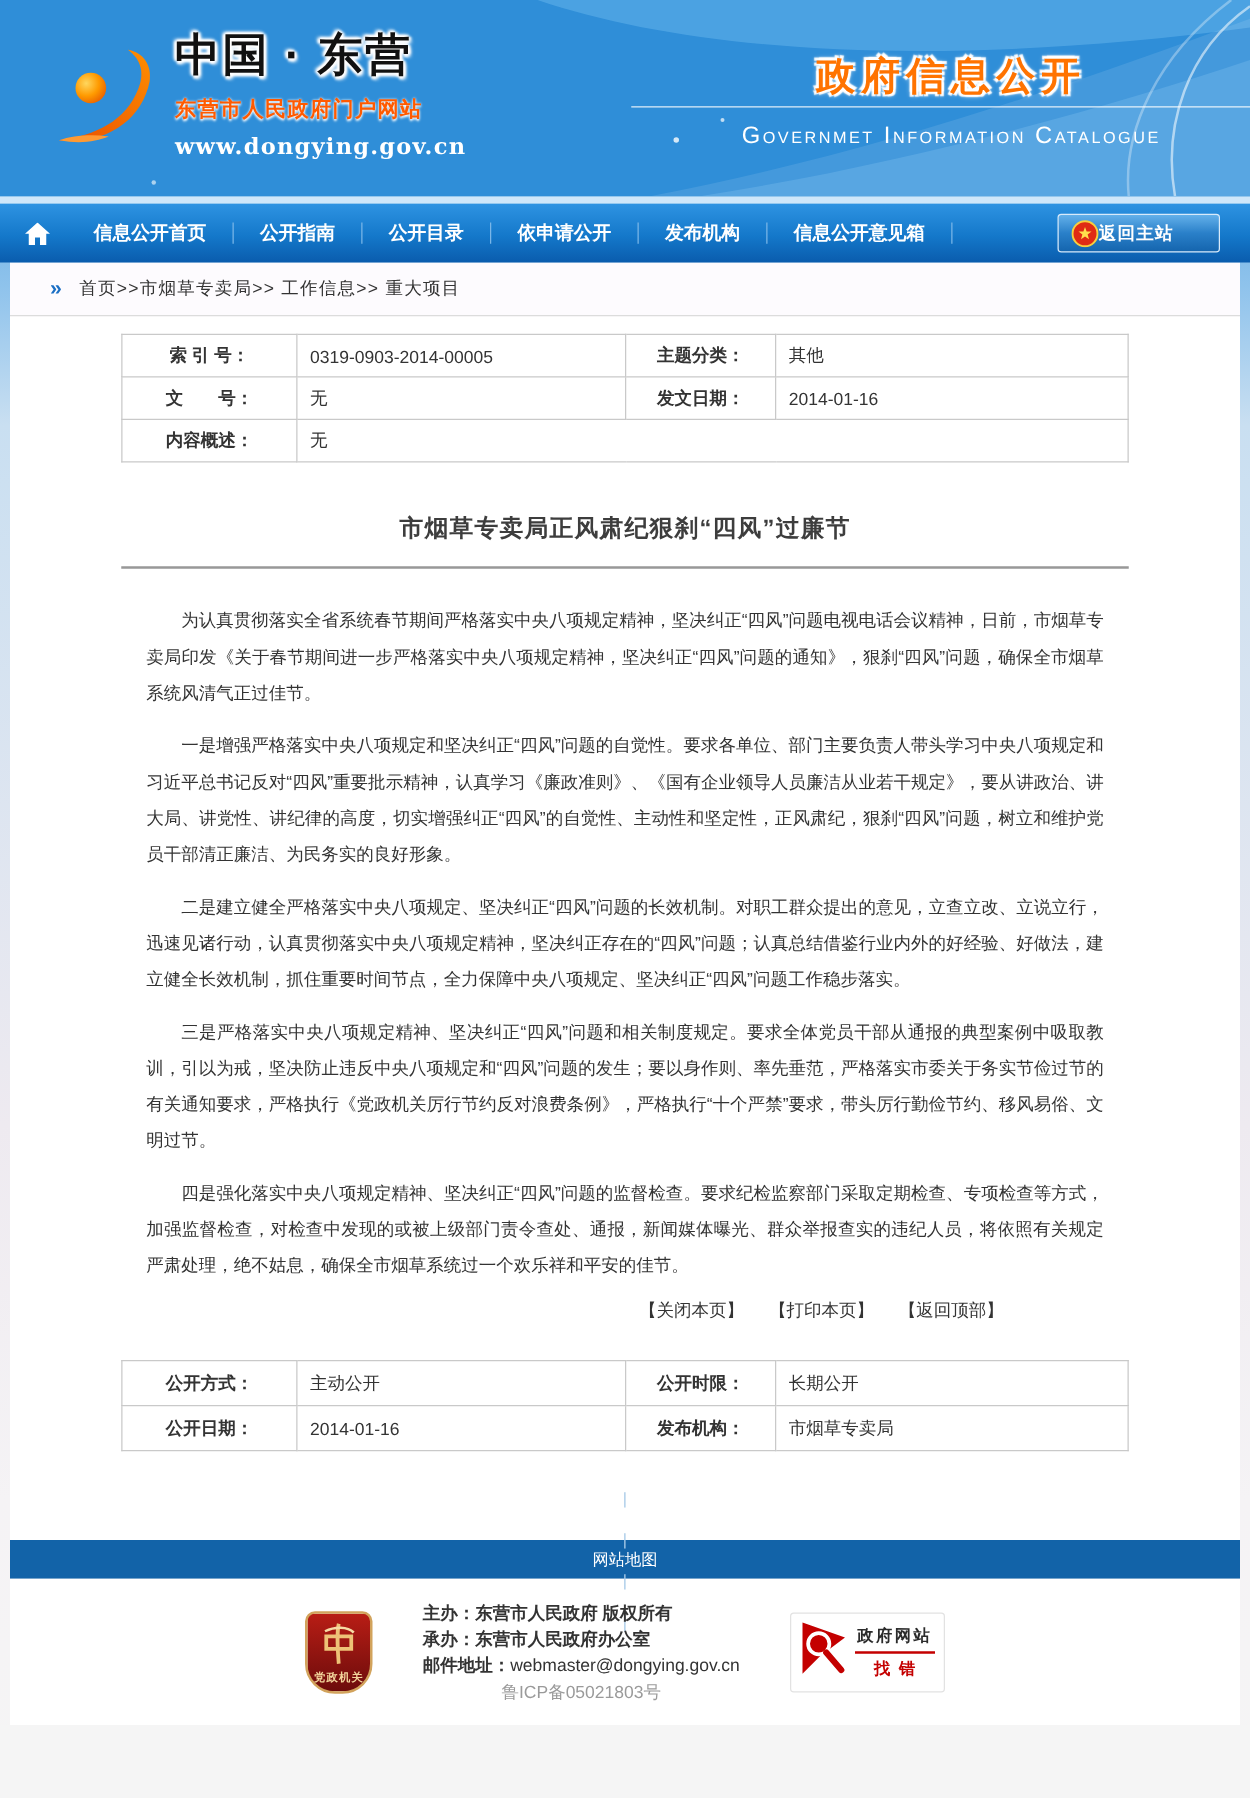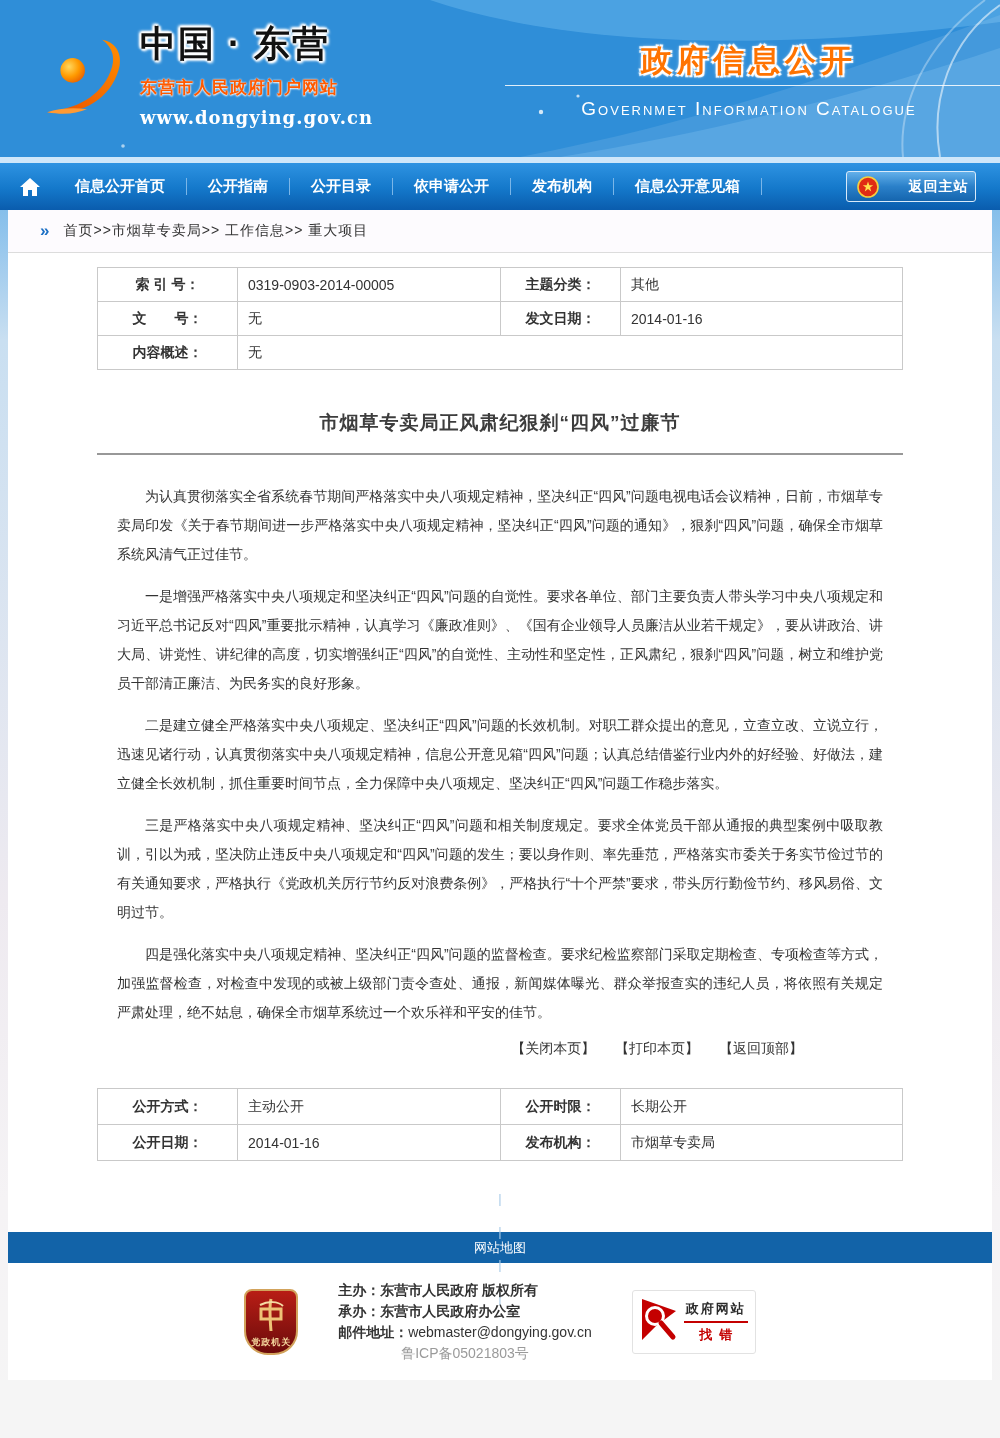--- a/index.html
+++ b/index.html
@@ -17,38 +17,38 @@
   .banner-deco { position:absolute; inset:0; }
   .logo-area { position:absolute; left:42px; top:20px; display:flex; align-items:flex-start; }
   .logo-mark { width:92px; height:112px; }
   .logo-text { margin-left:6px; text-align:center; width:190px; }
   .site-name { font-size:36px; font-weight:bold; color:#111; letter-spacing:2px; white-space:nowrap;
     text-shadow:-2px 0 2px #fff,2px 0 2px #fff,0 -2px 2px #fff,0 2px 2px #fff,2px 2px 3px #fff,-2px -2px 3px #fff; }
   .site-sub { margin-top:7px; font-size:17px; font-weight:bold; color:#ff5a00; letter-spacing:1px;
     text-shadow:0 0 2px #fff,0 1px 2px #fff; white-space:nowrap; }
   .site-url { margin-top:8px; font-size:18px; font-weight:bold; color:#fff;
     font-family:"DejaVu Serif","Liberation Serif",serif; letter-spacing:1px; }
-  .banner-right { position:absolute; top:40px; right:16px; width:470px; text-align:center; }
+  .banner-right { position:absolute; top:40px; right:4px; width:470px; text-align:center; }
   .banner-title { font-size:31px; font-weight:bold; color:#ff7300; letter-spacing:5px; white-space:nowrap;
     text-shadow:-2px -2px 1px #fff,2px -2px 1px #fff,-2px 2px 1px #fff,2px 2px 1px #fff,0 0 5px #fff; }
   .banner-line { position:absolute; top:85px; right:0; width:495px; height:1px; background:rgba(255,255,255,.85); }
   .banner-sub { margin-top:16px; color:#fff; font-size:19px; letter-spacing:2px; font-variant:small-caps; }
   .banner-sep { height:6px; background:#cfe7fa; }
 
   
   .topnav { height:47px; display:flex; align-items:center; position:relative; padding-left:20px;
     background:linear-gradient(180deg,#2e93e2 0%,#1478ca 55%,#0a5cad 100%); }
   .nav-home { margin-right:14px; display:flex; align-items:center; }
   .nav-link { color:#fff; font-size:15px; font-weight:bold; text-decoration:none; padding:0 21px; white-space:nowrap; }
   .nav-sep { width:1px; height:17px; background:#7ab6e8; }
   .return-btn { position:absolute; right:24px; top:8px; width:130px; height:31px; cursor:pointer;
     background:linear-gradient(180deg,#63b0ea 0%,#2a80c9 50%,#1565ae 100%);
     border:1px solid #d8eafa; border-radius:3px; display:flex; align-items:center; }
   .return-btn .emblem { margin-left:10px; display:flex; }
-  .return-btn span.lbl { flex:1; text-align:center; color:#fff; font-size:14px; font-weight:bold; letter-spacing:1px;padding-left:23px; }
+  .return-btn span.lbl { flex:1; color:#fff; font-size:14px; font-weight:bold; letter-spacing:1px; }
 
   
   .wrap { width:984px; margin:0 auto; background:#fff; }
   .breadcrumb { height:43px; background:#fdfbfe; border-bottom:1px solid #dcdcdc;
     display:flex; align-items:center; padding-left:32px; font-size:14px; color:#333; }
   .crumb-icon { color:#1b6fc4; font-weight:bold; font-size:17px; margin-right:14px; }
   .crumb-text { letter-spacing:1px; cursor:pointer; }
 
   .content { height:979px; overflow:hidden; }
 
@@ -196,21 +196,21 @@
       </tr>
     </tbody>
       </table>
 
     <h1 class="article-title">市烟草专卖局正风肃纪狠刹“四风”过廉节</h1>
     <div class="title-rule"></div>
 
     <div class="article-body">
       <p>为认真贯彻落实全省系统春节期间严格落实中央八项规定精神，坚决纠正“四风”问题电视电话会议精神，日前，市烟草专卖局印发《关于春节期间进一步严格落实中央八项规定精神，坚决纠正“四风”问题的通知》，狠刹“四风”问题，确保全市烟草系统风清气正过佳节。</p>
       <p>一是增强严格落实中央八项规定和坚决纠正“四风”问题的自觉性。要求各单位、部门主要负责人带头学习中央八项规定和习近平总书记反对“四风”重要批示精神，认真学习《廉政准则》、《国有企业领导人员廉洁从业若干规定》，要从讲政治、讲大局、讲党性、讲纪律的高度，切实增强纠正“四风”的自觉性、主动性和坚定性，正风肃纪，狠刹“四风”问题，树立和维护党员干部清正廉洁、为民务实的良好形象。</p>
-      <p>二是建立健全严格落实中央八项规定、坚决纠正“四风”问题的长效机制。对职工群众提出的意见，立查立改、立说立行，迅速见诸行动，认真贯彻落实中央八项规定精神，信息公开意见箱“四风”问题；认真总结借鉴行业内外的好经验、好做法，建立健全长效机制，抓住重要时间节点，全力保障中央八项规定、坚决纠正“四风”问题工作稳步落实。</p>
+      <p>二是建立健全严格落实中央八项规定、坚决纠正“四风”问题的长效机制。对职工群众提出的意见，立查立改、立说立行，迅速见诸行动，认真贯彻落实中央八项规定精神，坚决纠正存在的“四风”问题；认真总结借鉴行业内外的好经验、好做法，建立健全长效机制，抓住重要时间节点，全力保障中央八项规定、坚决纠正“四风”问题工作稳步落实。</p>
       <p>三是严格落实中央八项规定精神、坚决纠正“四风”问题和相关制度规定。要求全体党员干部从通报的典型案例中吸取教训，引以为戒，坚决防止违反中央八项规定和“四风”问题的发生；要以身作则、率先垂范，严格落实市委关于务实节俭过节的有关通知要求，严格执行《党政机关厉行节约反对浪费条例》，严格执行“十个严禁”要求，带头厉行勤俭节约、移风易俗、文明过节。</p>
       <p>四是强化落实中央八项规定精神、坚决纠正“四风”问题的监督检查。要求纪检监察部门采取定期检查、专项检查等方式，加强监督检查，对检查中发现的或被上级部门责令查处、通报，新闻媒体曝光、群众举报查实的违纪人员，将依照有关规定严肃处理，绝不姑息，确保全市烟草系统过一个欢乐祥和平安的佳节。</p>
     </div>
 
     <div class="actions">
       <a>【关闭本页】</a>
       <a>【打印本页】</a>
       <a>【返回顶部】</a>
     </div>
 

